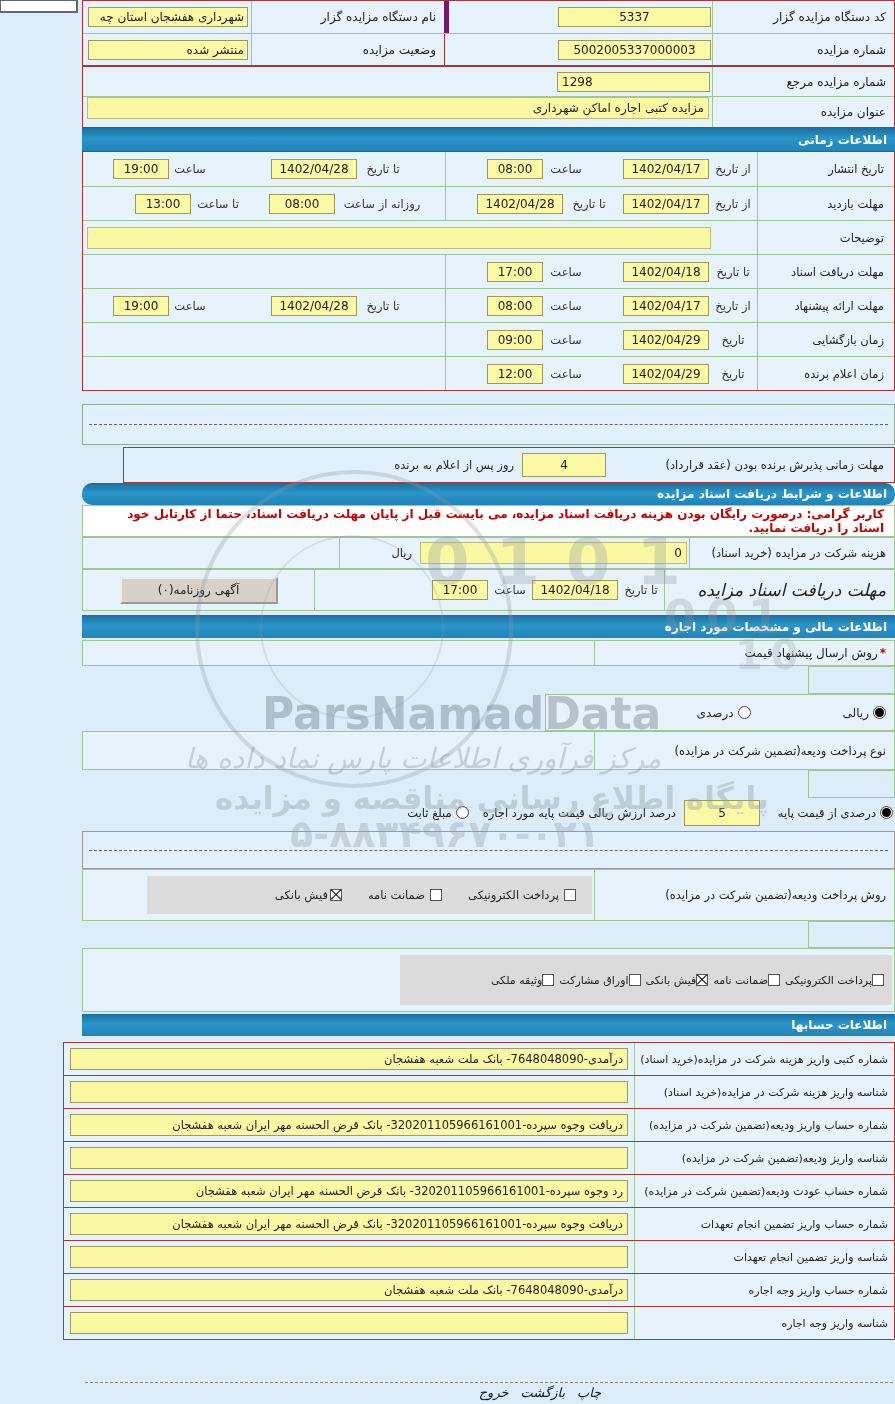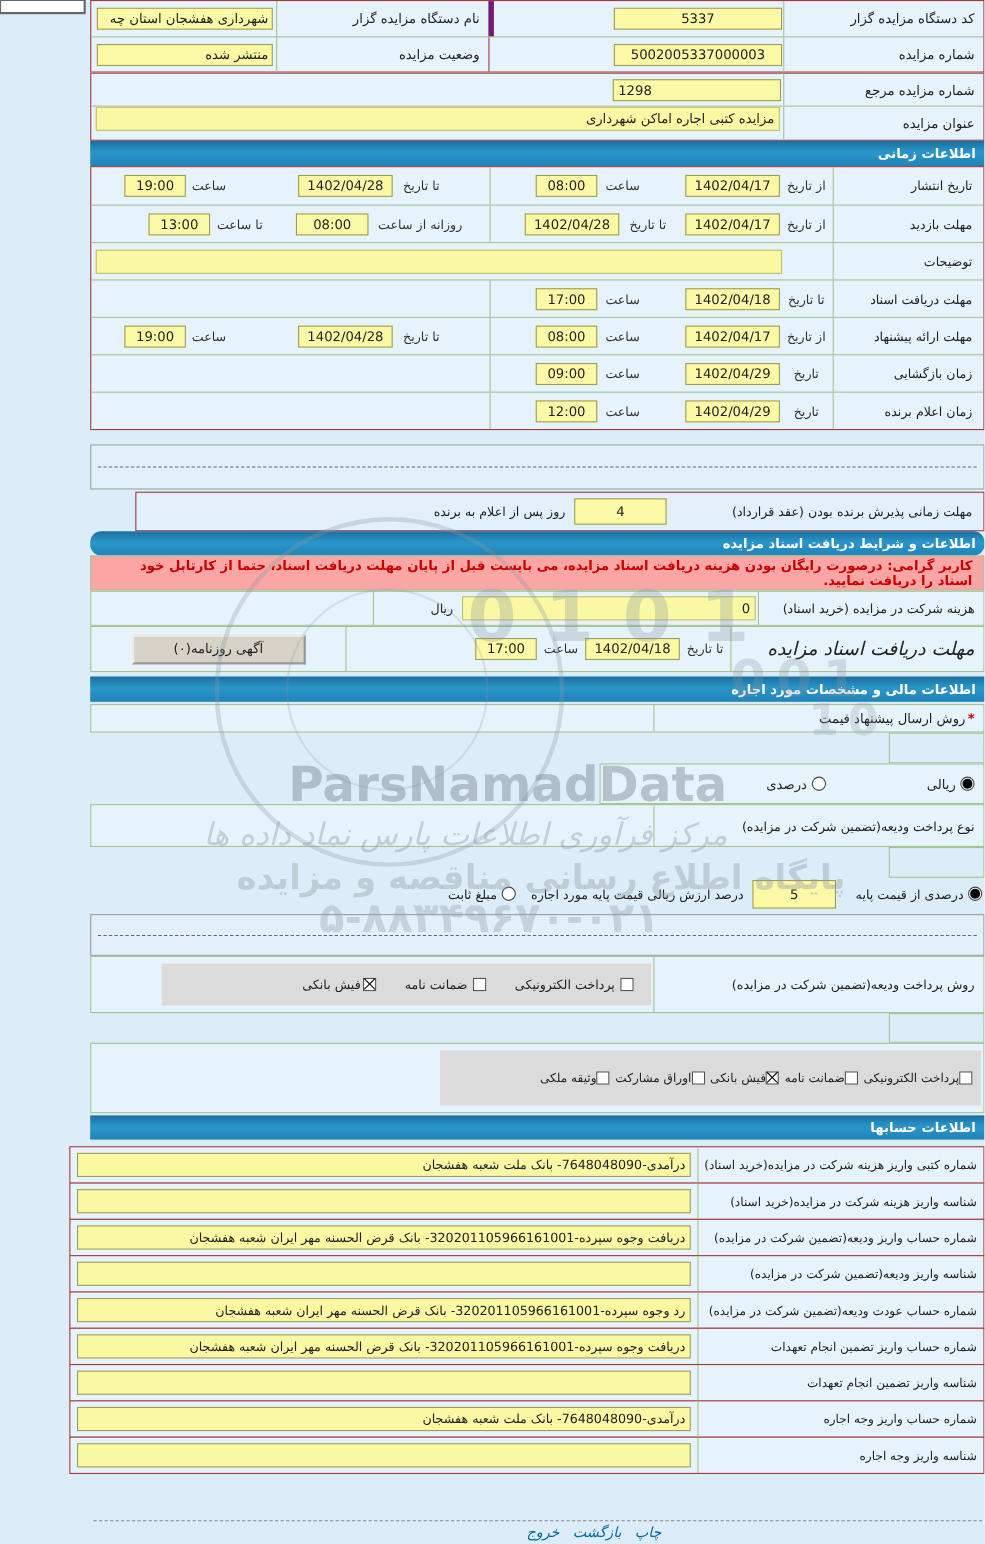--- a/index.html
+++ b/index.html
@@ -41,21 +41,21 @@
   .btn{background:#d6d2c8;border:2px outset #efece4;font-size:12px;display:flex;align-items:center;justify-content:center;
        color:#222;box-sizing:border-box;}
   .notice{color:#c80000;font-weight:bold;font-size:12px;}
   .req{color:#d00000;font-weight:bold;margin-left:2px;}
   
   .dashline{border-top:1px dashed #666;height:0;}
   
   .wm{position:absolute;pointer-events:none;z-index:6;white-space:nowrap;}
   .wm-circle{border-radius:50%;border-style:solid;border-color:rgba(140,152,162,0.30);position:absolute;pointer-events:none;z-index:6;}
   
-  .flink{font-family:"DejaVu Serif","Liberation Serif",serif;font-style:italic;color:#0369a1;font-size:13px;margin:0 6px;}
+  .flink{font-family:"DejaVu Serif","Liberation Serif",serif;font-style:italic;color:#0f172a;font-size:13px;margin:0 6px;}
   .banklabel{width:260px;height:100%;display:flex;align-items:center;padding-right:6px;box-sizing:border-box;
              border-left:1px solid #a3c493;font-size:11px;white-space:nowrap;overflow:hidden;}
   .bankval{flex:1;display:flex;align-items:center;height:100%;}
   .bankin{flex:1;margin:0 6px;height:22px;line-height:20px;background:#fbf8a4;border:1px solid #9d9d60;
           font-size:11.5px;text-align:right;padding:0 4px;box-sizing:border-box;overflow:hidden;white-space:nowrap;}
 </style>
 </head>
 <body>
 
 <div class="page">
@@ -207,21 +207,21 @@
   </div>
 
   <div class="abs bred frow" style="left:123px;top:447px;width:772px;height:36px;background:#e2f0fb;">
     <div style="width:278px;padding-right:10px;white-space:nowrap;overflow:hidden;font-size:11.5px;">مهلت زمانی پذیرش برنده بودن (عقد قرارداد)</div>
     <div class="yin" style="width:84px;height:24px;line-height:22px;">4</div>
     <div style="margin-right:8px;font-size:11.5px;">روز پس از اعلام به برنده</div>
   </div>
 
   <div class="abs hdr" style="left:82px;top:483px;width:813px;height:22px;border-radius:10px;">اطلاعات و شرایط دریافت اسناد مزایده</div>
 
-  <div class="abs bgrn frow" style="left:82px;top:505px;width:813px;height:32px;background:#fca5a5;padding:0 10px;">
+  <div class="abs bgrn frow" style="left:82px;top:505px;width:813px;height:32px;background:#ffffff;padding:0 10px;">
     <span class="notice">کاربر گرامی: درصورت رایگان بودن هزینه دریافت اسناد مزایده، می بایست قبل از پایان مهلت دریافت اسناد، حتما از کارتابل خود اسناد را دریافت نمایید.</span>
   </div>
 
   <div class="abs bgrn frow" style="left:82px;top:537px;width:813px;height:32px;background:#e7f3fc;">
     <div class="lblc" style="width:205px;font-size:11.5px;">هزینه شرکت در مزایده (خرید اسناد)</div>
     <div style="width:350px;height:100%;display:flex;align-items:center;border-left:1px solid #a3c493;box-sizing:border-box;">
       <div class="ywide" style="width:267px;margin-right:2px;text-align:right;">0</div>
       <span style="margin-right:8px;font-size:11.5px;">ریال</span>
     </div>
     <div style="flex:1;"></div>

